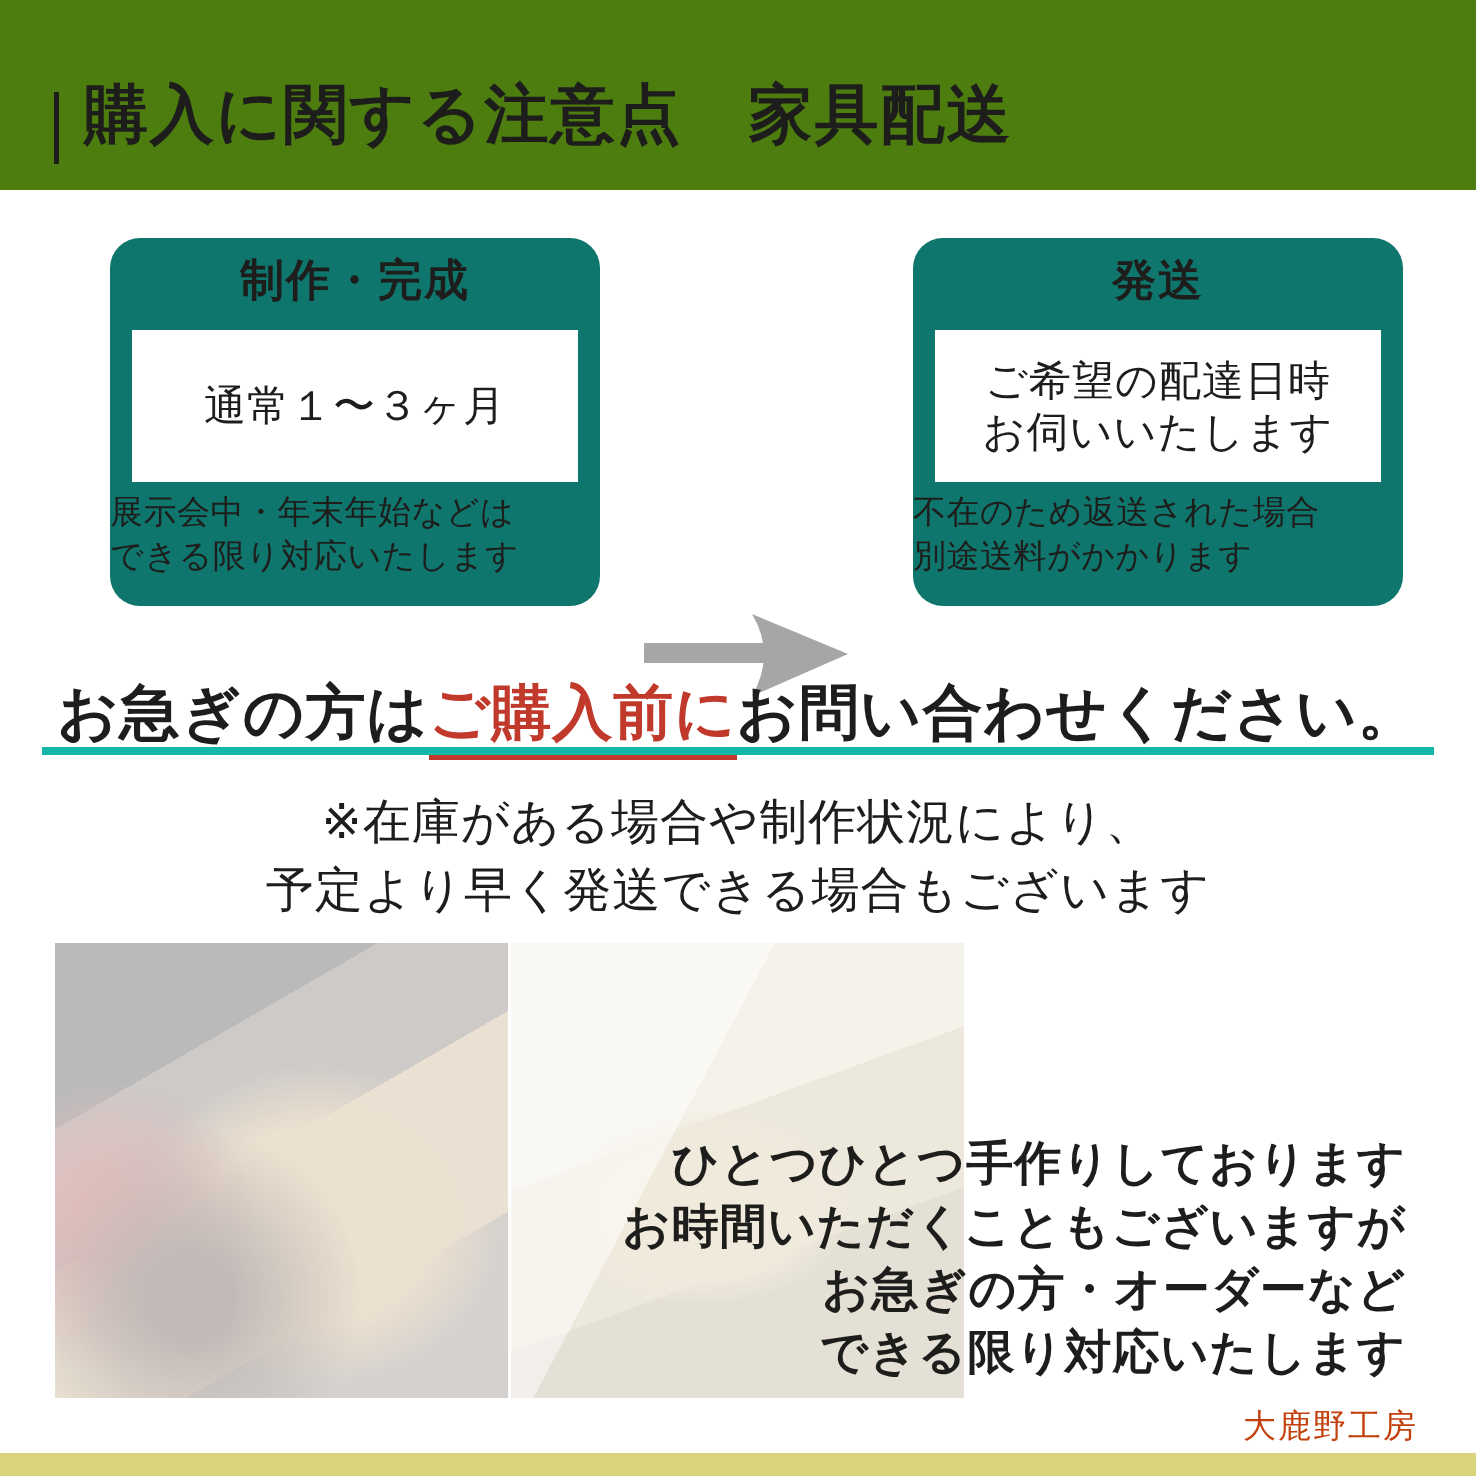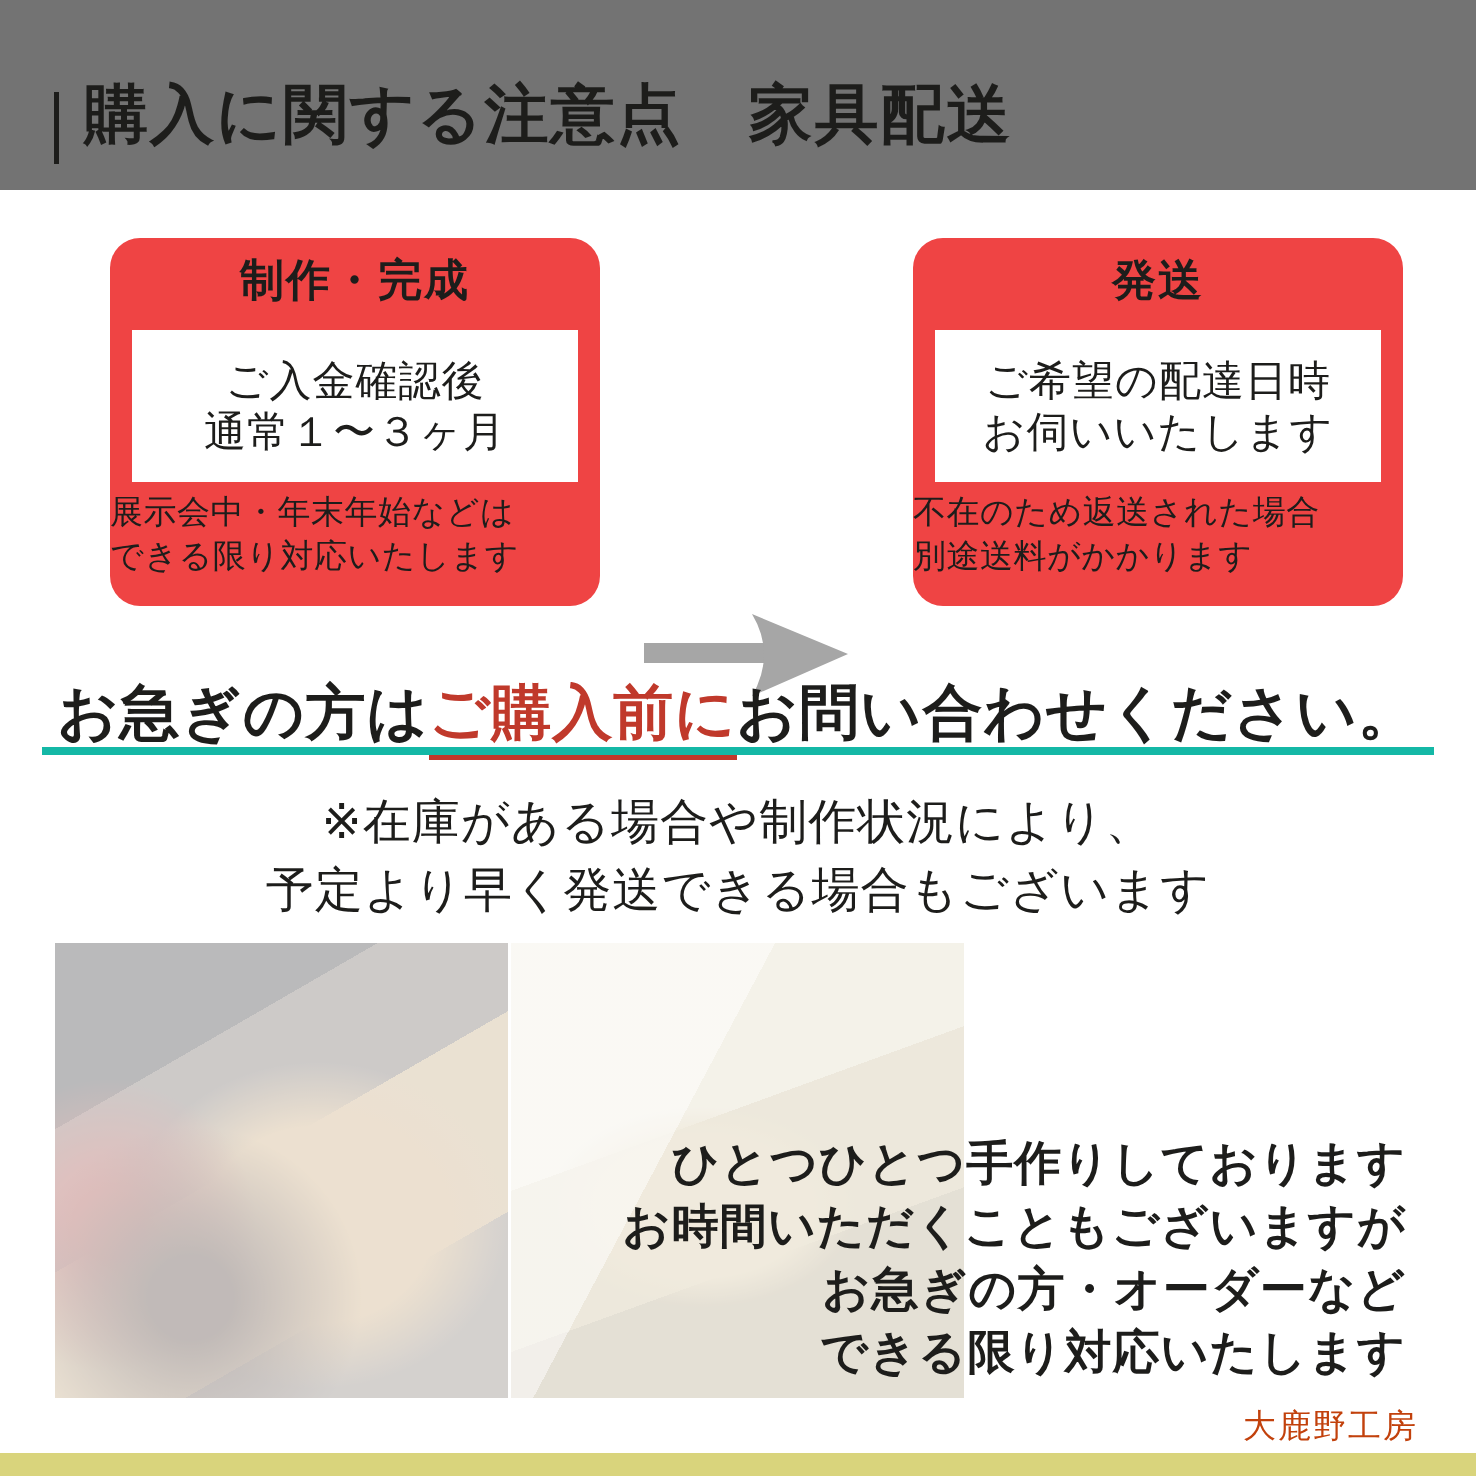--- a/index.html
+++ b/index.html
@@ -8,39 +8,39 @@
     background:#ffffff;
     font-family:"Liberation Sans","DejaVu Sans",sans-serif;
     overflow:hidden;
     position:relative;
   }
   .page{position:relative;width:1476px;height:1476px;background:#fff;}
 
   
   .header-bar{
     position:absolute;left:0;top:0;width:1476px;height:190px;
-    background:#737373;
+    background:#4d7c0f;
   }
   .header-accent{
     position:absolute;left:54px;top:92px;width:5px;height:72px;
     background:#1d1d1b;
   }
   .header-title{
     position:absolute;left:84px;top:82px;
     font-size:64px;font-weight:700;color:#1d1d1b;
     letter-spacing:2px;line-height:1;
     white-space:pre;
     font-family:"DejaVu Sans","Liberation Sans",sans-serif;
   }
 
   
   .steps{position:absolute;left:0;top:238px;width:1476px;height:372px;}
   .step-box{
     position:absolute;top:0;width:490px;height:368px;
-    background:#ef4444;border-radius:30px;
+    background:#0f766e;border-radius:30px;
   }
   .step-box.left{left:110px;}
   .step-box.right{left:886px;margin-left:27px;}
   .step-heading{
     position:absolute;left:0;top:18px;width:100%;
     text-align:center;
     font-size:44px;font-weight:700;color:#1d1d1b;
     letter-spacing:2px;line-height:1.1;
     font-family:"DejaVu Sans","Liberation Sans",sans-serif;
   }
@@ -160,21 +160,20 @@
   <div class="header-bar">
     <div class="header-accent"></div>
     <div class="header-title">購入に関する注意点　家具配送</div>
   </div>
 
   <div class="steps">
 
     <div class="step-box left">
       <div class="step-heading">制作・完成</div>
       <div class="step-panel">
-        <div class="pline">ご入金確認後</div>
         <div class="pline">通常１〜３ヶ月</div>
       </div>
       <div class="step-note">
         <div class="nline">展示会中・年末年始などは</div>
         <div class="nline">できる限り対応いたします</div>
       </div>
     </div>
 
     <div class="arrow-wrap">
       <svg width="220" height="90" viewBox="0 0 220 90" aria-hidden="true">

